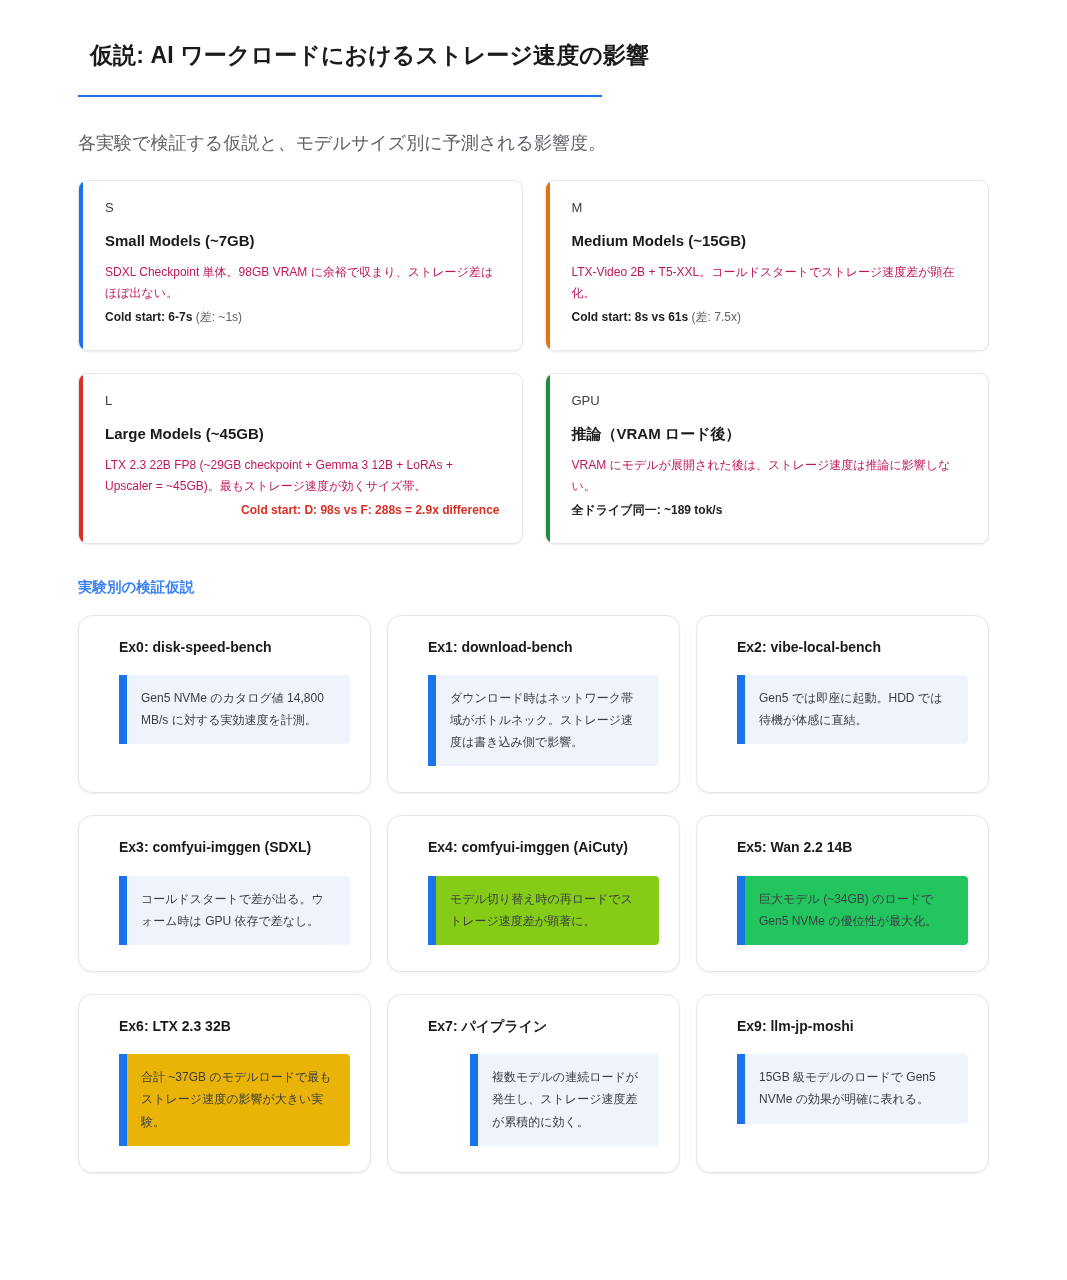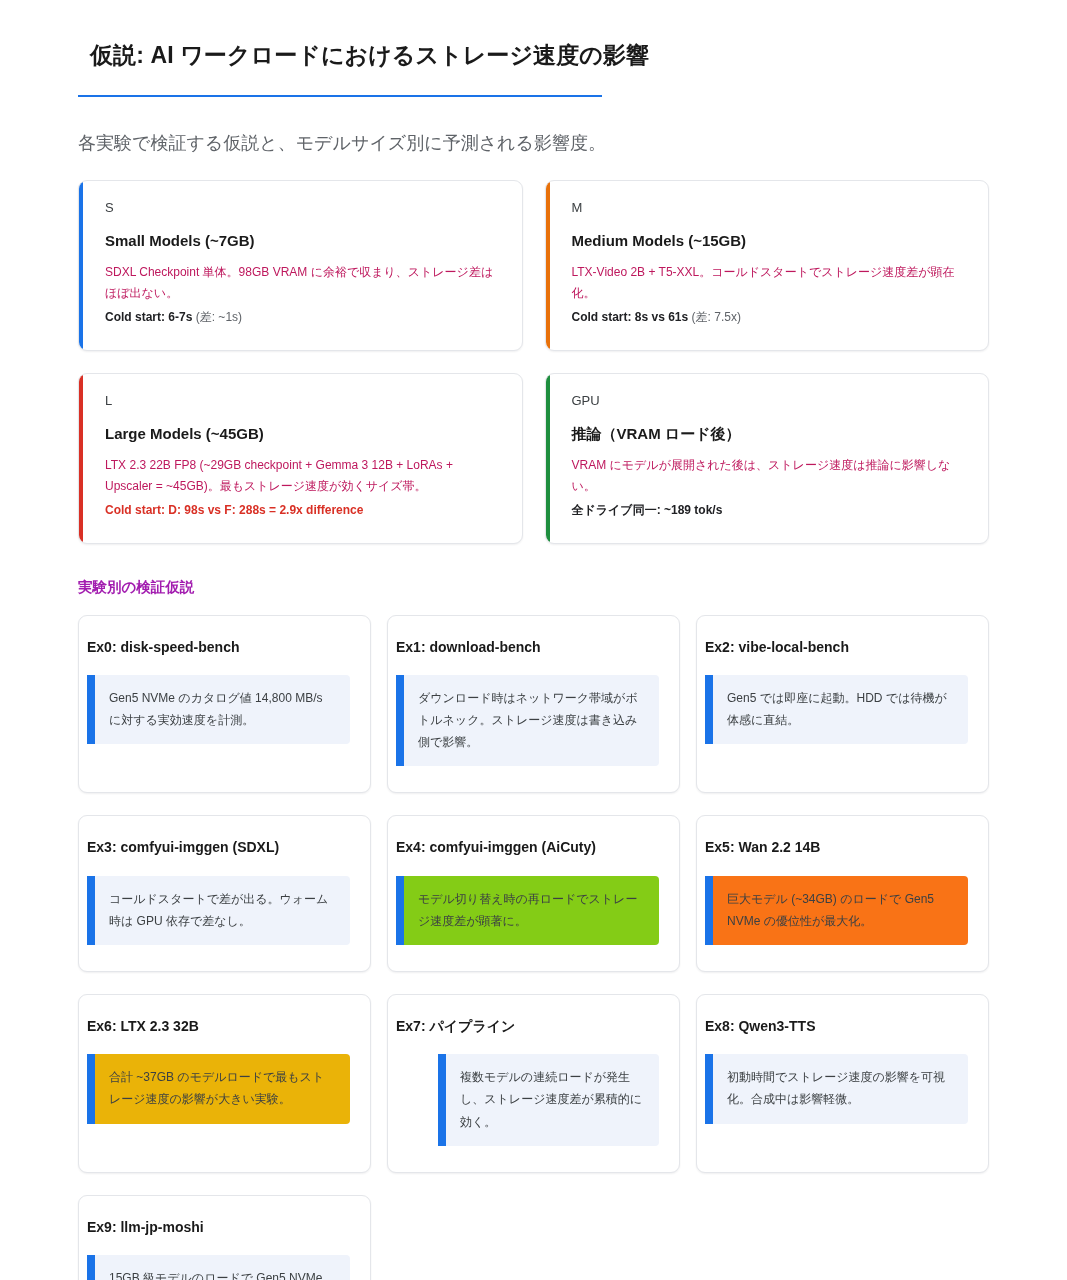--- a/index.html
+++ b/index.html
@@ -98,40 +98,41 @@
     font-weight: 700;
     color: #202124;
   }
   .size-card .metric .mnote {
     color: #5f6368;
   }
   .size-card.danger .metric,
   .size-card.danger .metric .mlabel {
     color: #d93025;
     font-weight: 700;
+    text-align: right;
   }
 
   
   .section-title {
     font-size: 14.5px;
     font-weight: 700;
-    color: #a21caf;
+    color: #3b82f6;
     margin: 0 0 18px 0;
   }
   .exp-grid {
     display: grid;
     grid-template-columns: repeat(3, 1fr);
     gap: 22px 16px;
   }
   .exp-card {
     background: #ffffff;
     border: 1px solid #e4e6ea;
-    border-radius: 9px;
+    border-radius: 14px;
     box-shadow: 0 1px 2px rgba(32,33,36,0.07);
-    padding: 22px 20px 26px 8px;
+    padding: 22px 20px 26px 40px;
     box-sizing: border-box;
     min-height: 148px;
   }
   .exp-card .exp-title {
     font-size: 14px;
     font-weight: 700;
     color: #1a1a1a;
     margin: 0 0 19px 0;
     line-height: 1.3;
   }
@@ -226,37 +227,33 @@
       <div class="quote" style="border-left-color: rgb(26, 115, 232); background: rgb(239, 243, 251);">コールドスタートで差が出る。ウォーム時は GPU 依存で差なし。</div>
     </div>
 
     <div class="exp-card">
       <div class="exp-title">Ex4: comfyui-imggen (AiCuty)</div>
       <div class="quote" style="border-left-color: rgb(26, 115, 232); background: #84cc16;">モデル切り替え時の再ロードでストレージ速度差が顕著に。</div>
     </div>
 
     <div class="exp-card">
       <div class="exp-title">Ex5: Wan 2.2 14B</div>
-      <div class="quote" style="border-left-color: rgb(26, 115, 232); background: #f97316;">巨大モデル (~34GB) のロードで Gen5 NVMe の優位性が最大化。</div>
+      <div class="quote" style="border-left-color: rgb(26, 115, 232); background: #22c55e;">巨大モデル (~34GB) のロードで Gen5 NVMe の優位性が最大化。</div>
     </div>
 
     <div class="exp-card">
       <div class="exp-title">Ex6: LTX 2.3 32B</div>
       <div class="quote" style="border-left-color: rgb(26, 115, 232); background: #eab308;">合計 ~37GB のモデルロードで最もストレージ速度の影響が大きい実験。</div>
     </div>
 
     <div class="exp-card">
       <div class="exp-title">Ex7: パイプライン</div>
       <div class="quote" style="border-left-color: rgb(26, 115, 232); background: rgb(239, 243, 251); margin-left: 42px;">複数モデルの連続ロードが発生し、ストレージ速度差が累積的に効く。</div>
     </div>
 
-    <div class="exp-card">
-      <div class="exp-title">Ex8: Qwen3-TTS</div>
-      <div class="quote" style="border-left-color: rgb(26, 115, 232); background: rgb(239, 243, 251);">初動時間でストレージ速度の影響を可視化。合成中は影響軽微。</div>
-    </div>
 
     <div class="exp-card">
       <div class="exp-title">Ex9: llm-jp-moshi</div>
       <div class="quote" style="border-left-color: rgb(26, 115, 232); background: rgb(239, 243, 251);">15GB 級モデルのロードで Gen5 NVMe の効果が明確に表れる。</div>
     </div>
 
   </div>
 
 </div>
 

